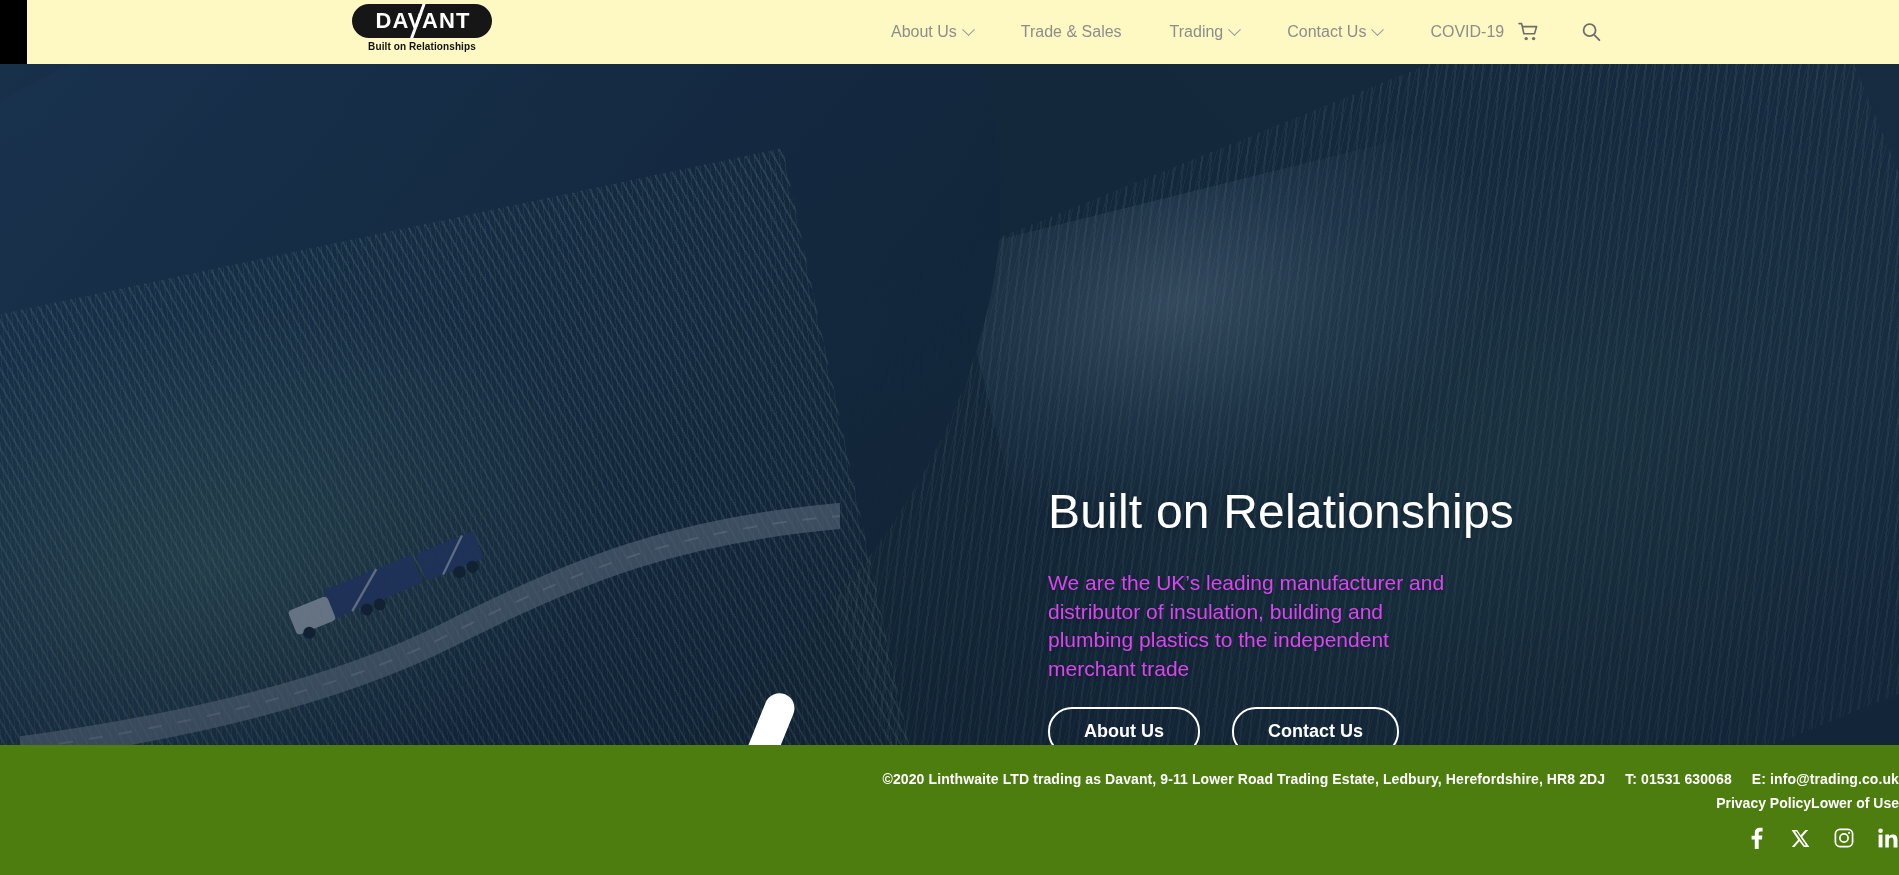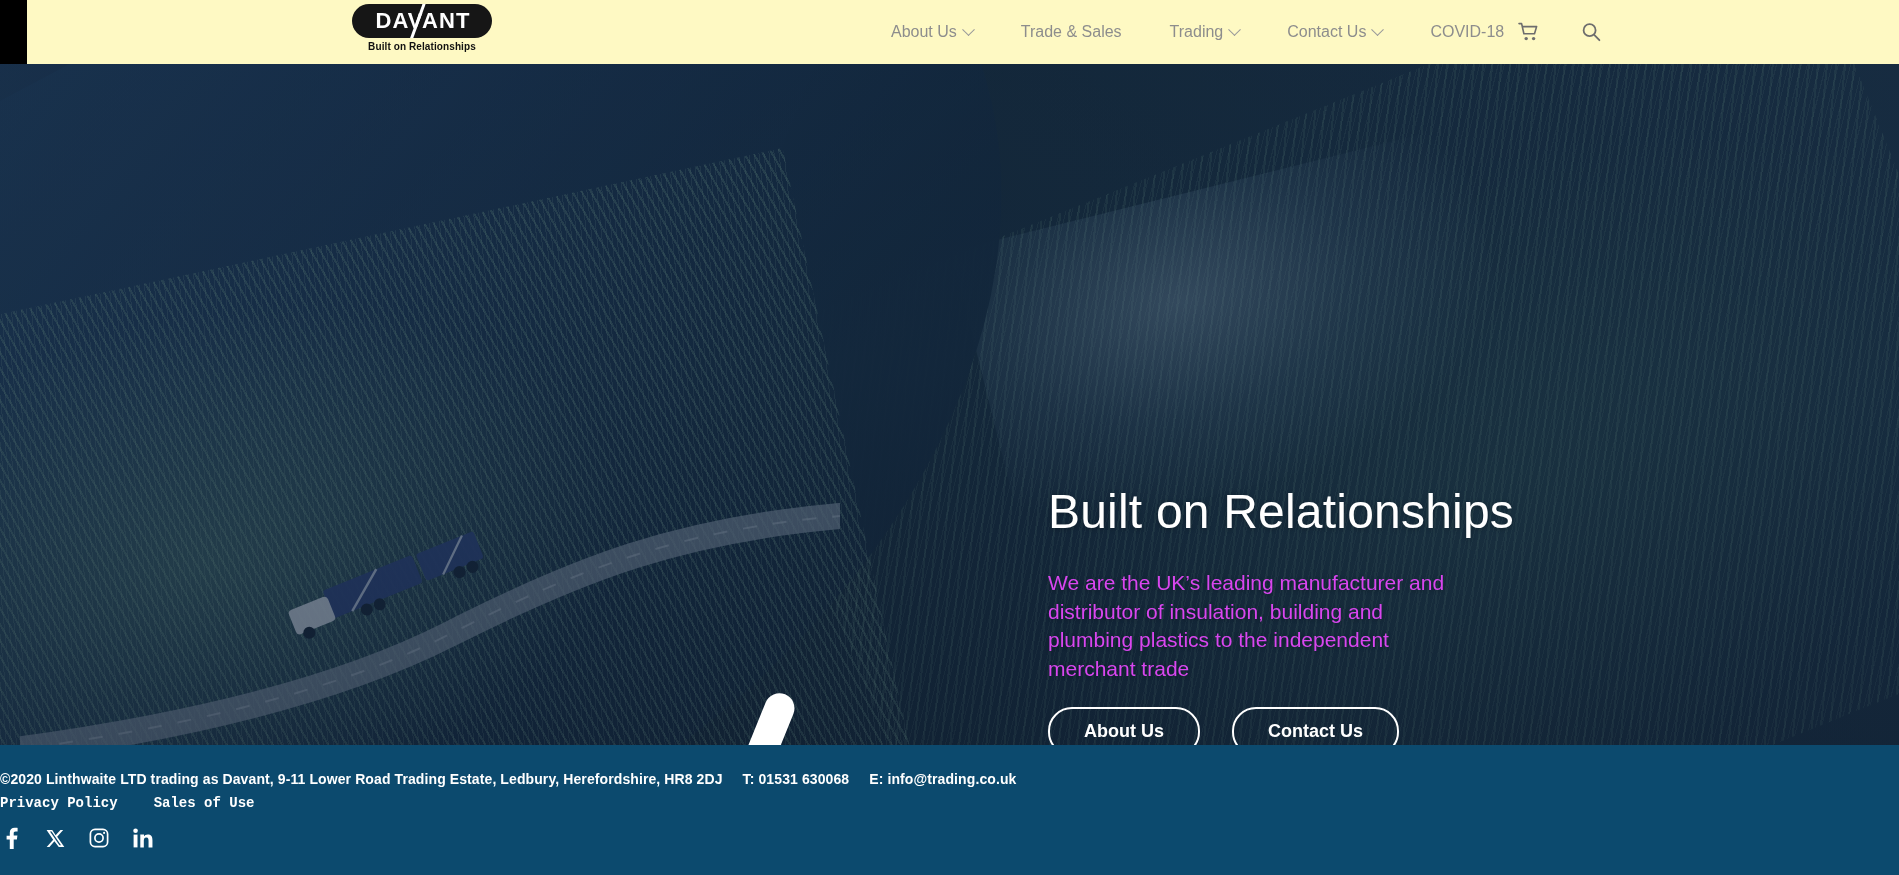--- a/index.html
+++ b/index.html
@@ -281,45 +281,44 @@
     font-family: "Liberation Sans", sans-serif;
     white-space: nowrap;
   }
 
   
   .footer {
     position: absolute;
     left: 0; top: 745px;
     width: 1899px;
     height: 130px;
-    background: #0c4a6e;
+    background: #4d7c0f;
     color: #ffffff;
     display: flex;
     flex-direction: column;
-    align-items: flex-start;
+    align-items: flex-end;
     padding-top: 26px;
   }
   .footer-line1 {
     display: flex;
     align-items: baseline;
     font-size: 14px;
     font-weight: 700;
     letter-spacing: 0.1px;
     font-family: "Liberation Sans", sans-serif;
   }
   .footer-line1 .gap-lg { display:inline-block; width: 20px; }
   .footer-line1 a { color: #ffffff; text-decoration: none; }
 
   .footer-links {
     margin-top: 8px;
     display: flex;
-    gap: 36px;
     font-size: 14px;
     font-weight: 700;
-    font-family: Liberation Mono, monospace;
+    font-family: Liberation Sans, sans-serif;
   }
   .footer-links a { color: #ffffff; text-decoration: none; cursor: pointer; }
 
   .socials {
     margin-top: 16px;
     display: flex;
     gap: 22px;
     align-items: center;
   }
   .social {
@@ -355,21 +354,21 @@
       </div>
       <div class="nav-item">
         <span>Trading</span>
         <span class="chev"></span>
       </div>
       <div class="nav-item">
         <span>Contact Us</span>
         <span class="chev"></span>
       </div>
       <div class="nav-item">
-        <span>COVID-18</span>
+        <span>COVID-19</span>
       </div>
     </nav>
 
     <div class="nav-icons">
       <div class="icon-btn">
         <svg width="22" height="20" viewBox="0 0 22 20" fill="none" stroke="#6d6d6d" stroke-width="1.6" stroke-linecap="round" stroke-linejoin="round">
           <path d="M1 1.6h2.6l2.3 10.2h10.6l2.1-7.2H5"></path>
           <circle cx="8.2" cy="16.6" r="1.7" fill="#6d6d6d" stroke="none"></circle>
           <circle cx="15.6" cy="16.6" r="1.7" fill="#6d6d6d" stroke="none"></circle>
         </svg>
@@ -429,21 +428,21 @@
     <div class="footer-line1">
       <span>©2020 Linthwaite LTD trading as Davant, 9-11 Lower Road Trading Estate, Ledbury, Herefordshire, HR8 2DJ</span>
       <span class="gap-lg"></span>
       <span>T:</span>&nbsp;<a>01531 630068</a>
       <span class="gap-lg"></span>
       <span>E:</span>&nbsp;<a>info@trading.co.uk</a>
     </div>
 
     <div class="footer-links">
       <a>Privacy Policy</a>
-      <a>Sales of Use</a>
+      <a>Lower of Use</a>
     </div>
 
     <div class="socials">
       <a class="social">
         <svg width="13" height="22" viewBox="0 0 13 22" fill="#ffffff">
           <path d="M8.7 22v-9.6h3.2l.5-3.8H8.7V6.2c0-1.1.3-1.8 1.9-1.8h2V1c-.35-.05-1.54-.15-2.93-.15-2.9 0-4.88 1.77-4.88 5.02v2.8H1.6v3.8h3.19V22h3.91z"></path>
         </svg>
       </a>
       <a class="social">
         <svg width="19" height="19" viewBox="0 0 20 20" fill="#ffffff">

